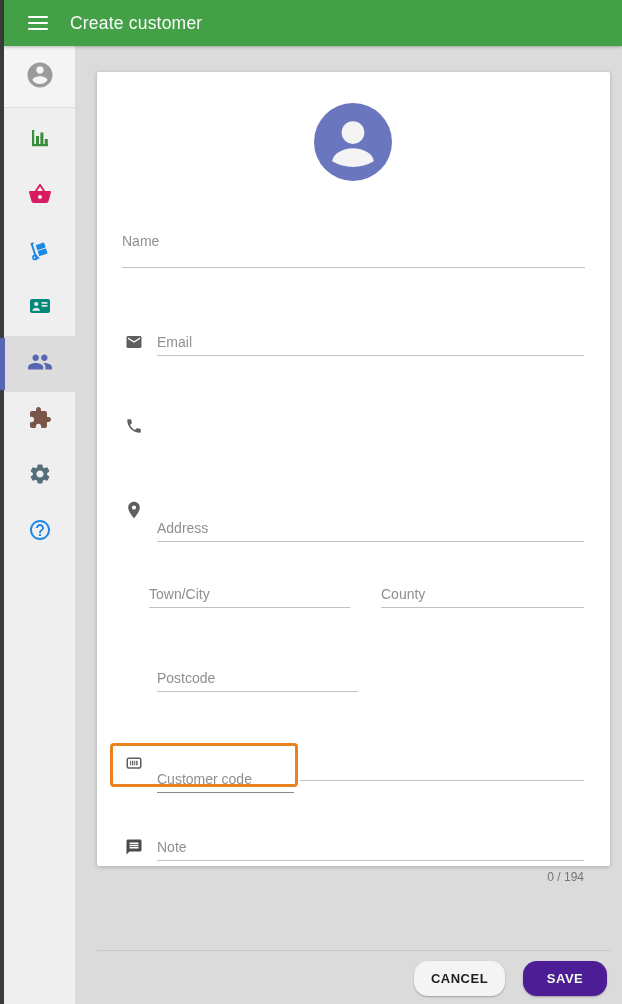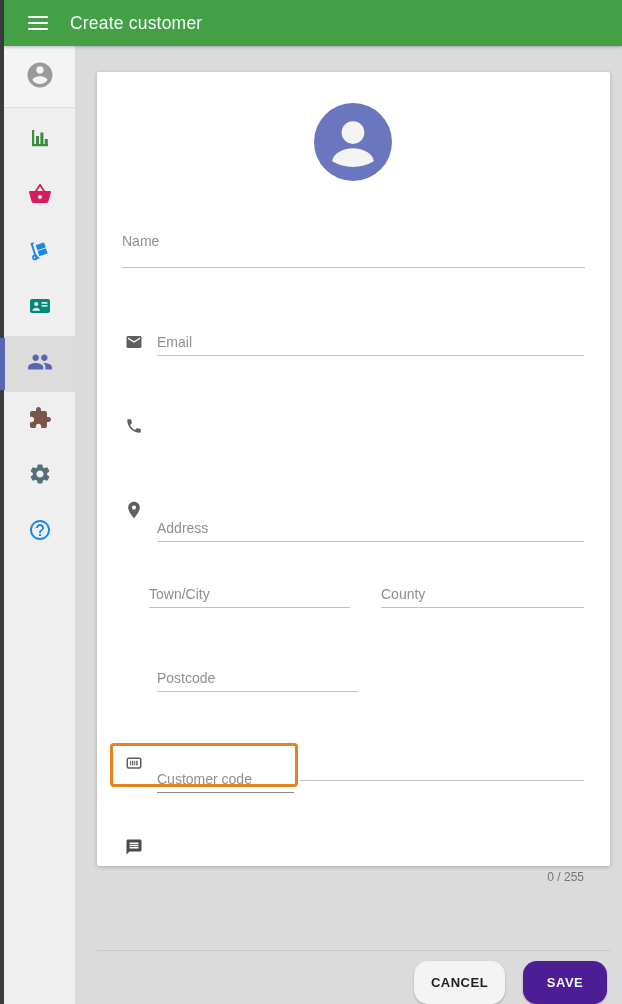--- a/index.html
+++ b/index.html
@@ -36,21 +36,21 @@
   .f-icon { position:absolute; }
 
   .code-highlight { position:absolute; left:13px; top:671px; width:188px; height:44px; background:#FFFFFF;
                     border:3px solid #E8821E; border-radius:4px; }
   .field--code { border-bottom:1px solid #8A8A8A; }
   .code-line-ext { position:absolute; left:203px; top:708px; width:284px; height:1px; background:#C2C2C2; }
 
   .char-counter { position:absolute; right:26px; top:798px; font-size:12px; color:#757575; }
 
   .footer-divider { position:absolute; left:97px; top:950px; width:513px; height:1px; background:#C8C8C8; }
-  .btn { position:absolute; top:961px; height:43px; border:0; border-radius:14px; cursor:pointer;
+  .btn { position:absolute; top:961px; height:35px; border:0; border-radius:14px; cursor:pointer;
          font-family:"Liberation Sans", sans-serif; font-size:13px; font-weight:bold; letter-spacing:.5px;
          box-shadow:0 1px 2px rgba(0,0,0,.28); }
   .btn-cancel { left:414px; width:91px; background:#F4F4F4; color:#1E1E1E; }
   .btn-save { left:523px; width:84px; background:#4c1d95; color:#F3F9EC; }
 </style>
 </head>
 <body>
 
 <div class="screen">
 
@@ -211,21 +211,24 @@
       <input type="text" placeholder="Customer code" style="">
     </div>
 
     <span class="f-icon" style="left:28px; top:766px;">
       <svg width="18" height="18" viewBox="0 0 24 24" fill="#4A4A4A">
           <g transform="scale(-1 1) translate(-24 0)">
             <path d="M21.99 4c0-1.1-.89-2-1.99-2H4c-1.1 0-2 .9-2 2v12c0 1.1.9 2 2 2h14l4 4-.01-18zM18 14H6v-2h12v2zm0-3H6V9h12v2zm0-3H6V6h12v2z"></path>
           </g>
         </svg>
     </span>
-    <div class="char-counter">0 / 255</div>
+    <div class="field" style="left:60px; top:761px; width:427px; height:28px;">
+      <input type="text" placeholder="Note" style="">
+    </div>
+    <div class="char-counter">0 / 194</div>
 
   </div>
 
   <div class="footer-divider"></div>
   <button class="btn btn-cancel">CANCEL</button>
   <button class="btn btn-save">SAVE</button>
 
 </div>
 
 </body></html>

